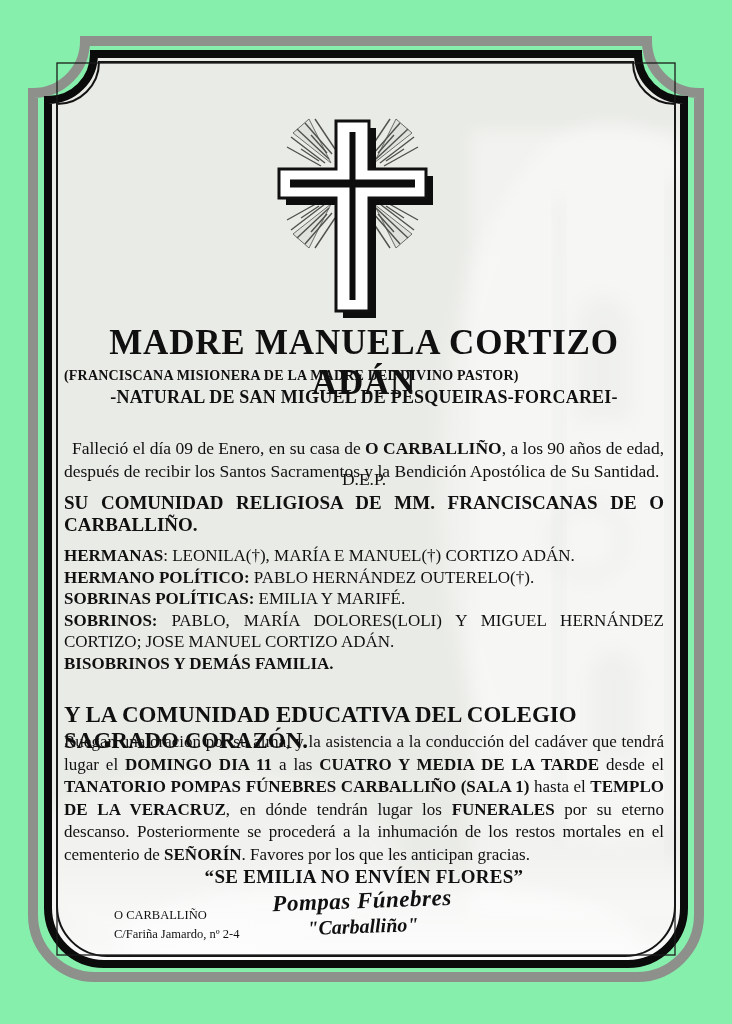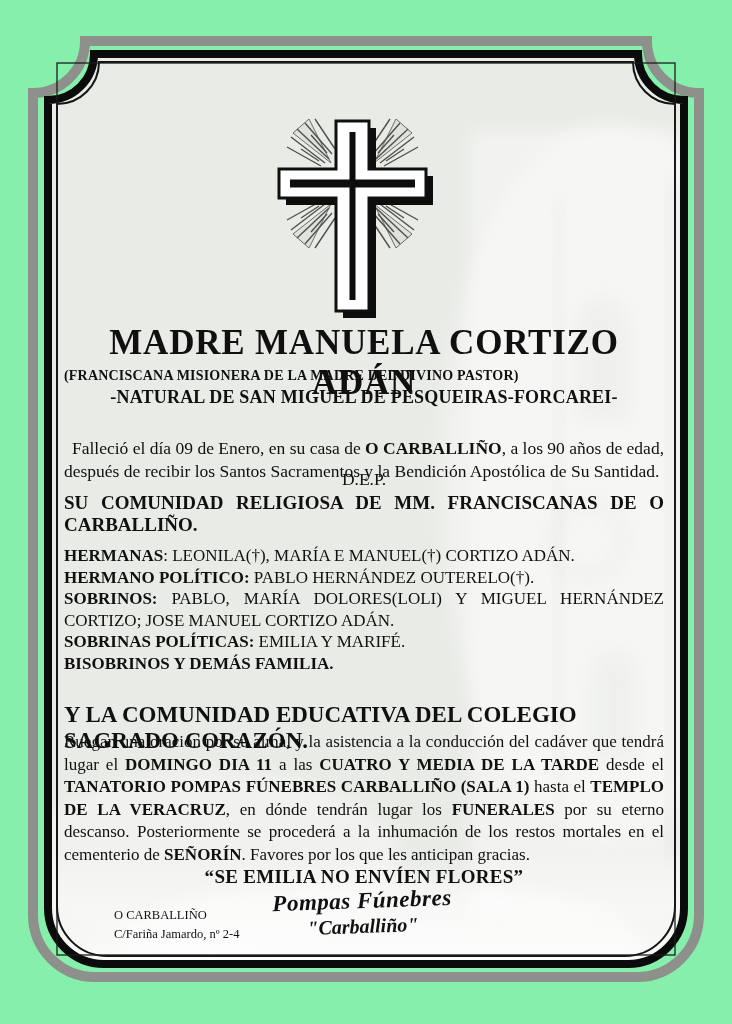--- a/index.html
+++ b/index.html
@@ -100,22 +100,22 @@
   <p class="txt sub2">-NATURAL DE SAN MIGUEL DE PESQUEIRAS-FORCAREI-</p>
 
   <p class="txt death j"><span>Falleció el día 09 de Enero, en su casa de </span><span class="b">O CARBALLIÑO</span><span>, a los 90 años de edad, después de recibir los Santos Sacramentos y la Bendición Apostólica de Su Santidad.</span></p>
   <p class="txt dep">D.E.P.</p>
 
   <p class="txt community j">SU COMUNIDAD RELIGIOSA DE MM. FRANCISCANAS DE O CARBALLIÑO.</p>
 
   <div class="txt family">
     <p class="j"><span class="b">HERMANAS</span><span>: LEONILA(†), MARÍA E MANUEL(†) CORTIZO ADÁN.</span></p>
     <p class="j"><span class="b">HERMANO POLÍTICO:</span><span> PABLO HERNÁNDEZ OUTERELO(†).</span></p>
+    <p class="j"><span class="b">SOBRINAS POLÍTICAS:</span><span> EMILIA Y MARIFÉ.</span></p>
     <p class="j"><span class="b">SOBRINOS:</span><span> PABLO, MARÍA DOLORES(LOLI) Y MIGUEL HERNÁNDEZ CORTIZO; JOSE MANUEL CORTIZO ADÁN.</span></p>
-    <p class="j"><span class="b">SOBRINAS POLÍTICAS:</span><span> EMILIA Y MARIFÉ.</span></p>
     <p class="j"><span class="b">BISOBRINOS Y DEMÁS FAMILIA.</span></p>
   </div>
 
   <p class="txt school">Y LA COMUNIDAD EDUCATIVA DEL COLEGIO SAGRADO CORAZÓN.</p>
 
   <p class="txt main j"><span>Ruegan una oración por su alma, y la asistencia a la conducción del cadáver que tendrá lugar el </span><span class="b">DOMINGO DIA 11</span><span> a las </span><span class="b">CUATRO Y MEDIA DE LA TARDE</span><span> desde el </span><span class="b">TANATORIO POMPAS FÚNEBRES CARBALLIÑO (SALA 1)</span><span> hasta el </span><span class="b">TEMPLO DE LA VERACRUZ</span><span>, en dónde tendrán lugar los </span><span class="b">FUNERALES</span><span> por su eterno descanso. Posteriormente se procederá a la inhumación de los restos mortales en el cementerio de </span><span class="b">SEÑORÍN</span><span>. Favores por los que les anticipan gracias.</span></p>
 
   <p class="txt flowers">“SE EMILIA NO ENVÍEN FLORES”</p>
 
   <div class="f-left">

